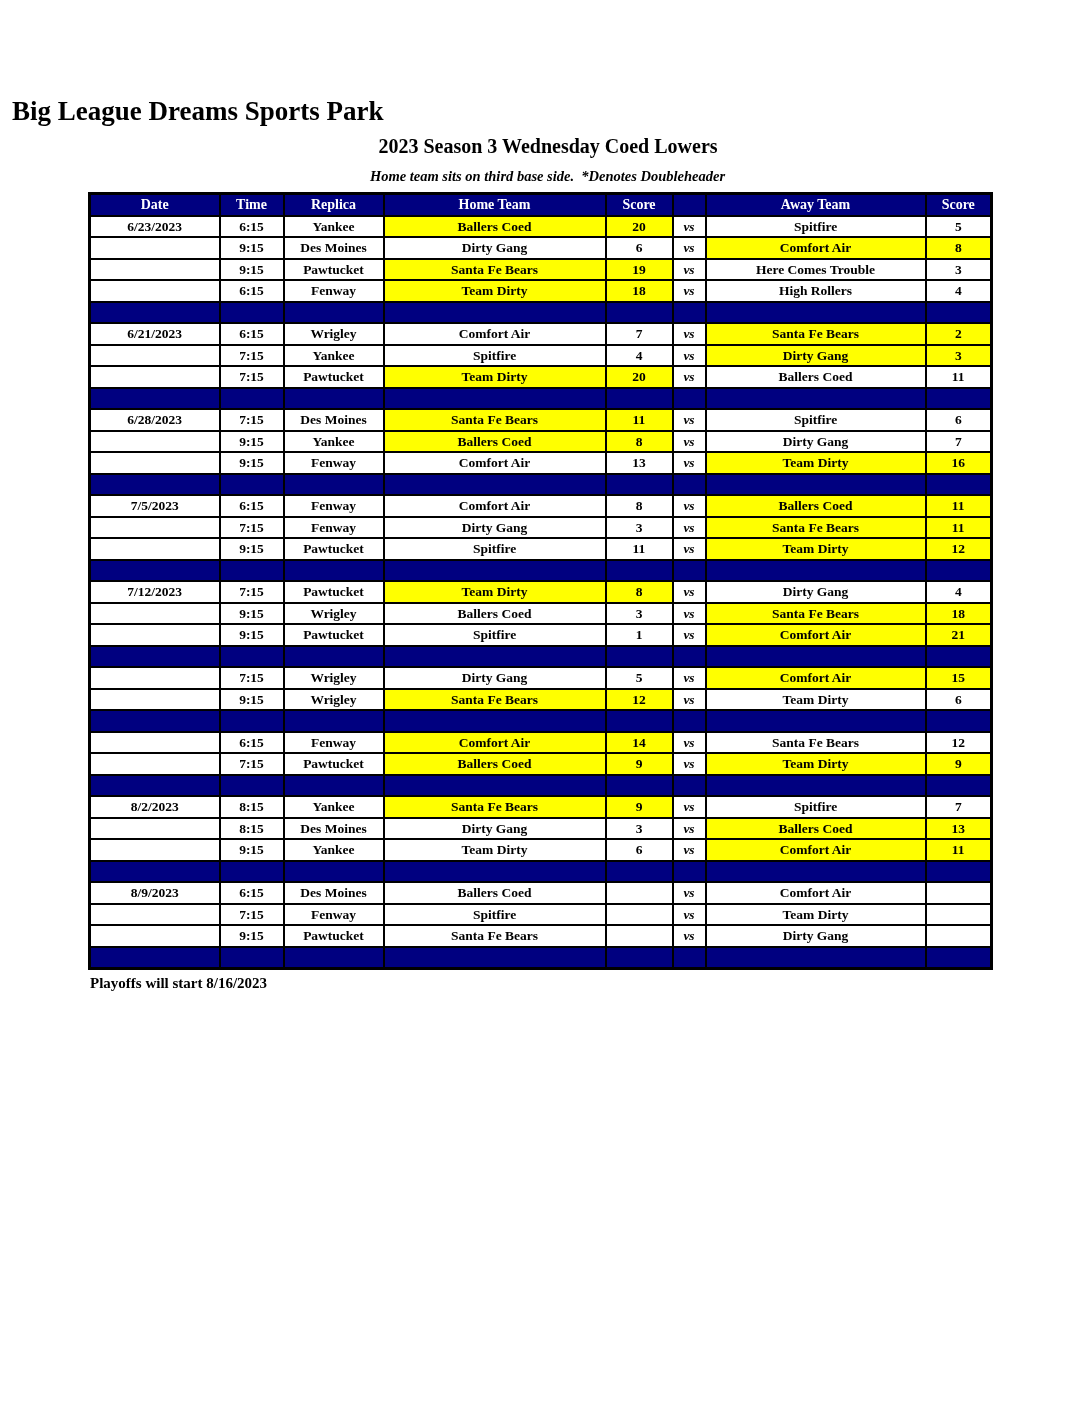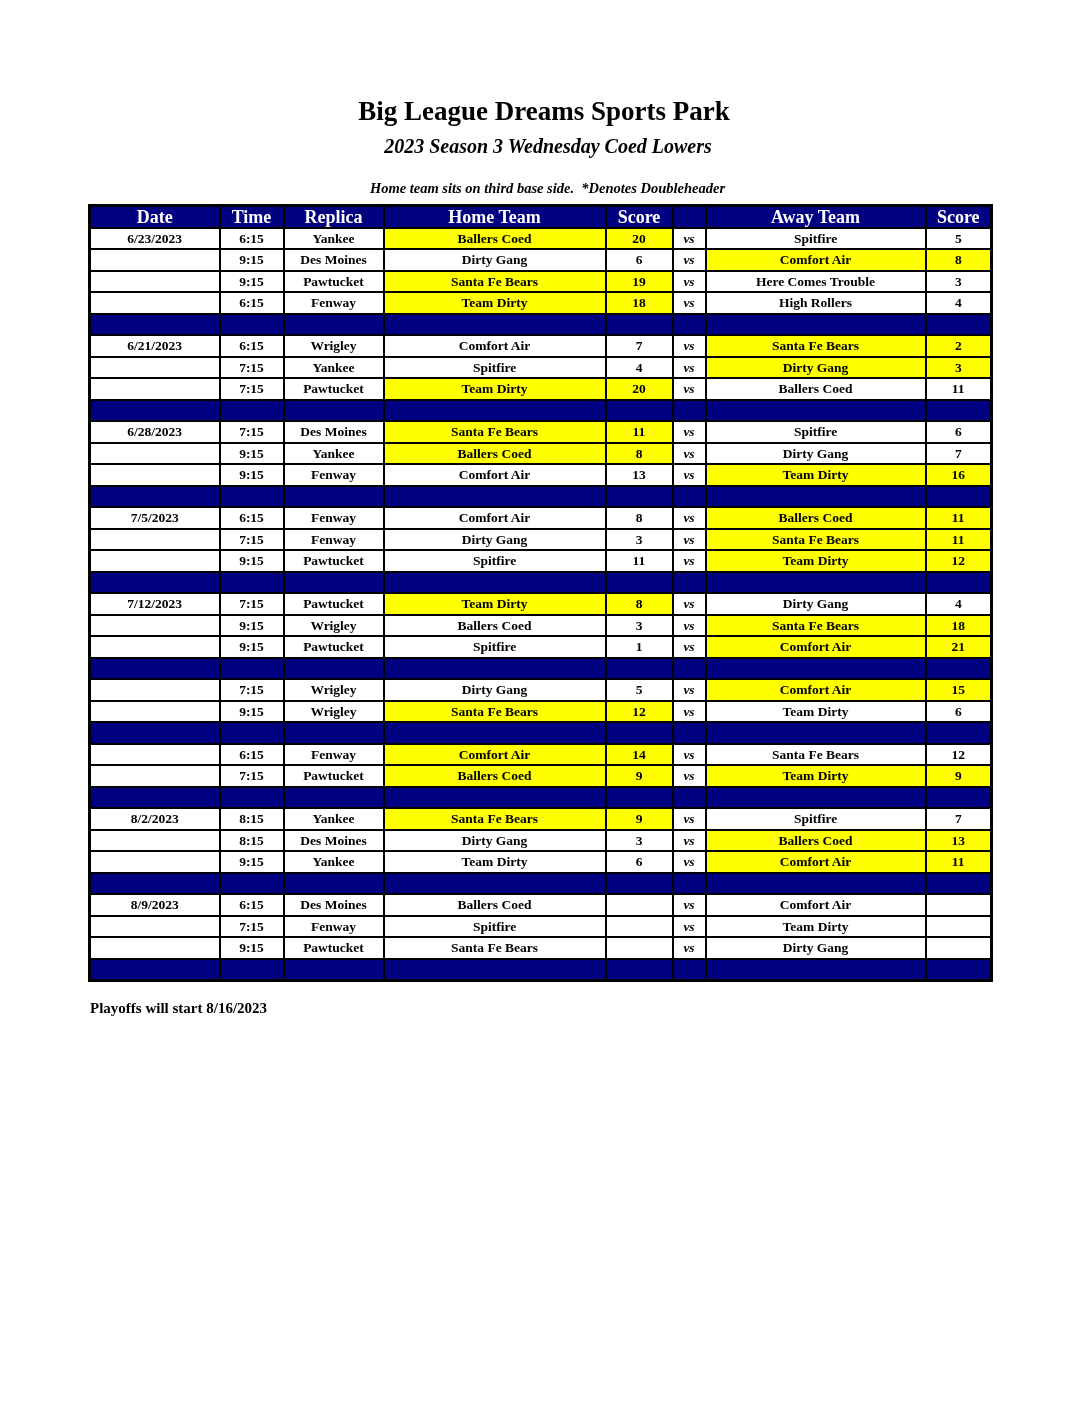--- a/index.html
+++ b/index.html
@@ -9,35 +9,34 @@
   }
   body {
     width: 1088px;
     height: 1408px;
     font-family: "Liberation Serif", "DejaVu Serif", serif;
     color: #000000;
     position: relative;
   }
   .page-title {
     margin: 96px 0 0 0;
-    text-align: center;
     font-size: 27px;
     line-height: 30px;
     font-weight: bold;
+    padding-left: 12px;
   }
   .page-subtitle {
     margin: 9px 0 0 8px;
     text-align: center;
     font-size: 20px;
     line-height: 22px;
     font-weight: bold;
-    font-style: italic;
   }
   .schedule-note {
-    margin: 23px 0 0 0;
+    margin: 11px 0 0 0;
     text-align: center;
     font-size: 14.5px;
     line-height: 17px;
     font-weight: bold;
     font-style: italic;
     white-space: pre-wrap;
     padding-left: 7px;
   }
   table.schedule {
     margin: 7px 0 0 88px;
@@ -55,34 +54,34 @@
     vertical-align: middle;
     font-size: 13.5px;
     font-weight: bold;
     line-height: 1;
     overflow: hidden;
     white-space: nowrap;
   }
   table.schedule thead th {
     background: #000080;
     color: #ffffff;
-    font-size: 18px;
+    font-size: 14px;
   }
   td.sep {
     background: #000080;
   }
   td.hl {
     background: #FFFF00;
   }
   td.vs {
     font-style: italic;
     font-size: 12.5px;
   }
   .playoffs-note {
-    margin: 18px 0 0 90px;
+    margin: 5px 0 0 90px;
     font-size: 15px;
     font-weight: bold;
   }
 </style>
 </head>
 <body>
 
 <div>
   <h1 class="page-title">Big League Dreams Sports Park</h1>
   <h2 class="page-subtitle">2023 Season 3 Wednesday Coed Lowers</h2>

